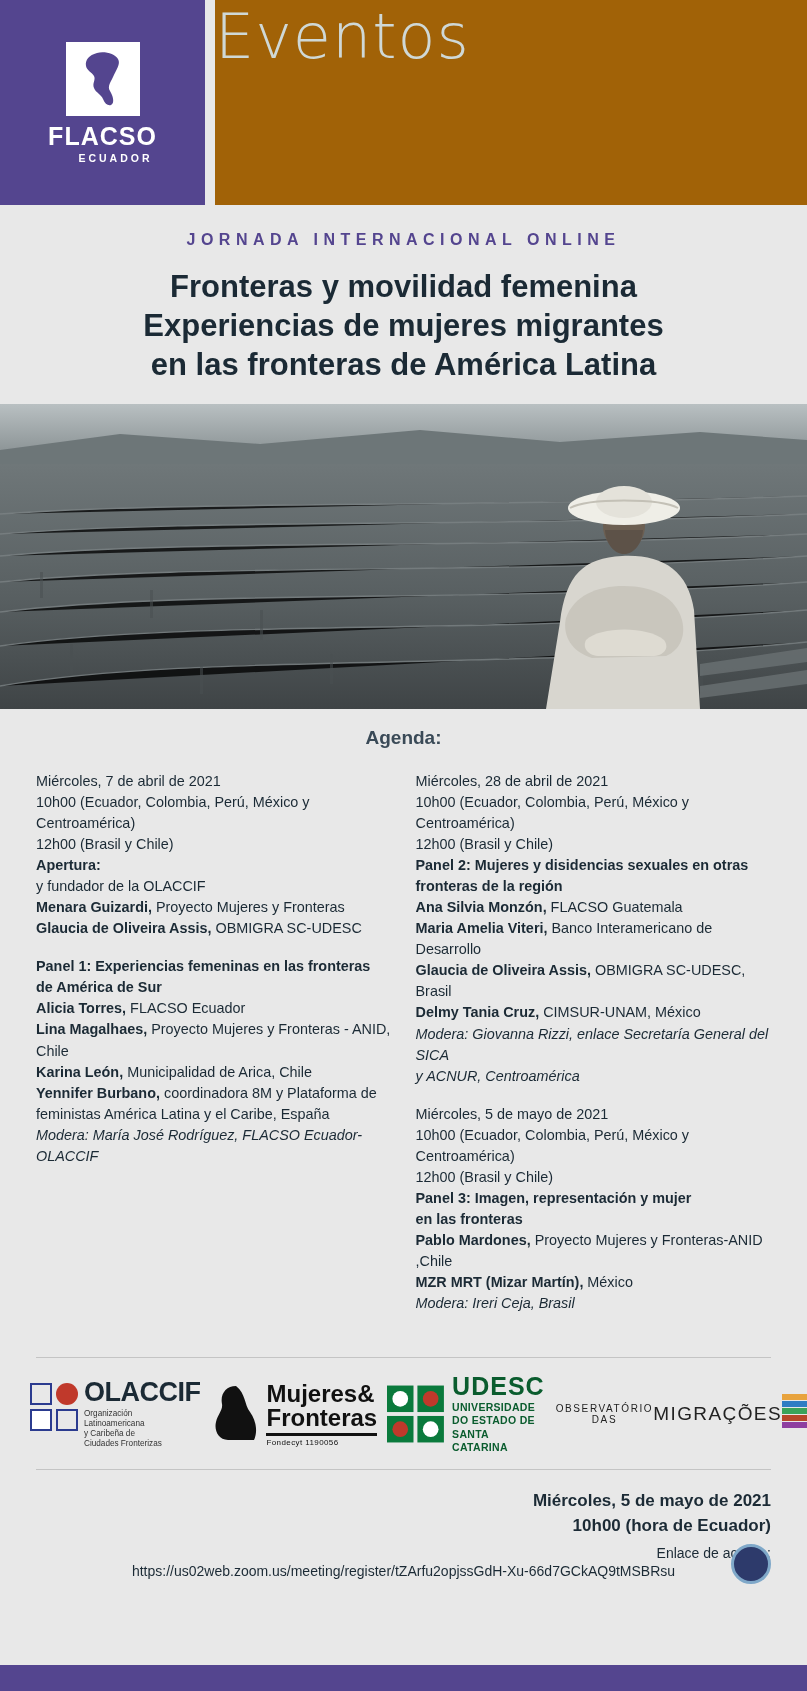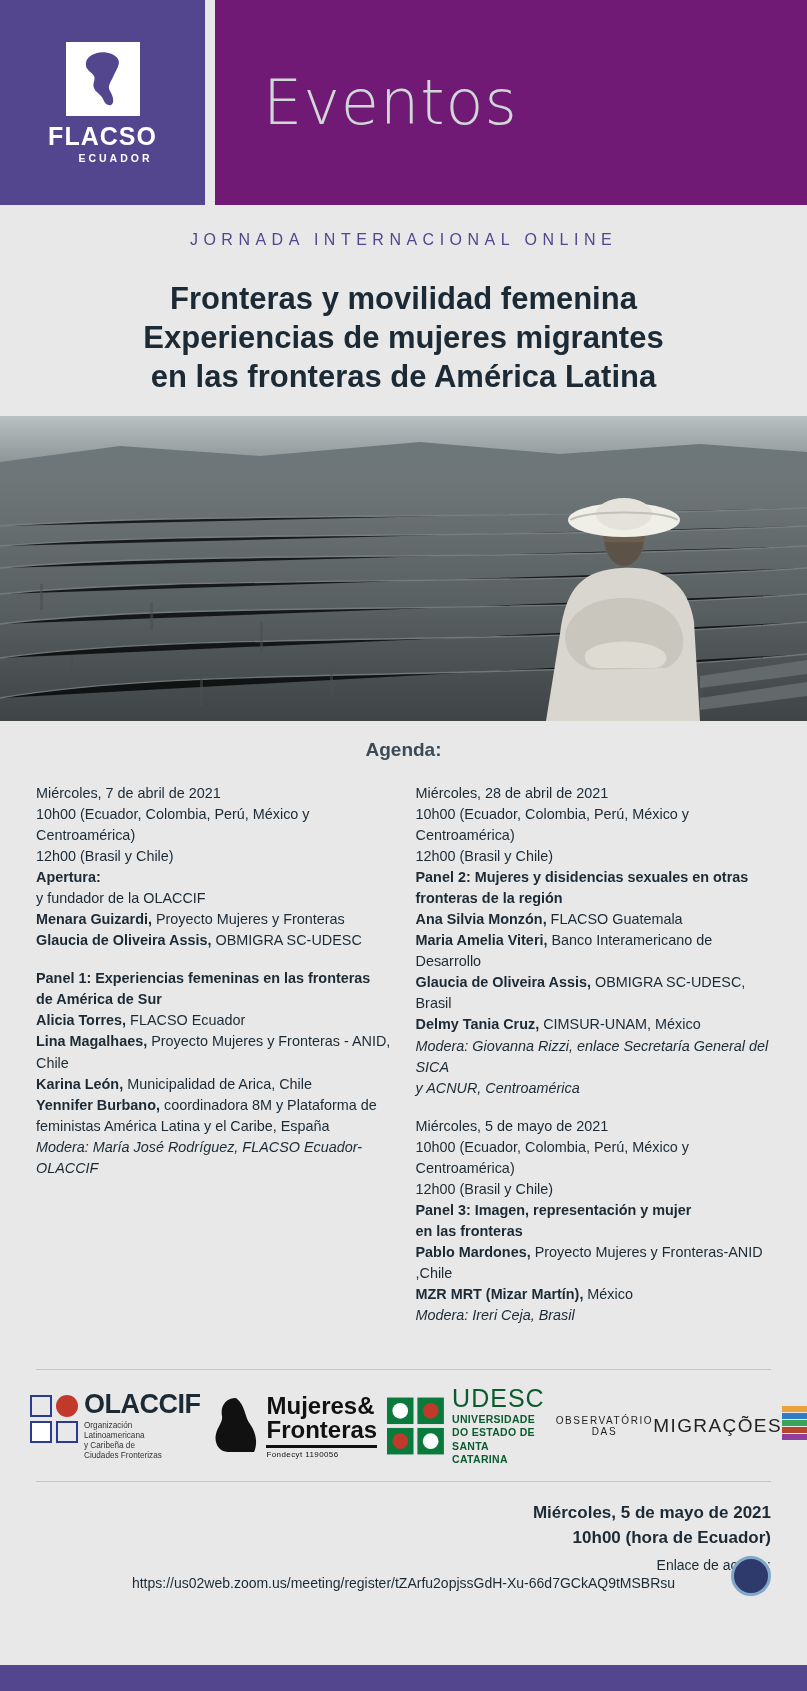--- a/index.html
+++ b/index.html
@@ -52,44 +52,43 @@
     color: #ffffff;
     font-size: 10.5px;
     font-weight: bold;
     letter-spacing: 3px;
     margin-top: 3px;
     margin-left: 26px;
   }
   .header-right {
     flex: 1;
     height: 205px;
-    background: #701a75;
-    display: flex;
-    align-items: center;
-    padding-left: 48px;
+    background: #a16207;
+    display: flex;
+    align-items: flex-start;
   }
   .eventos-title {
     color: #cfd8d6;
     font-size: 62px;
     font-weight: 300;
     letter-spacing: 1px;
     font-family: "DejaVu Sans", sans-serif;
   }
   
   .title-block {
     background: #e8e8e8;
     padding: 26px 30px 20px 30px;
     text-align: center;
   }
   .kicker {
     color: #54458f;
     font-size: 16px;
-    font-weight: normal;
+    font-weight: bold;
     letter-spacing: 5.5px;
-    margin-bottom: 30px;
+    margin-bottom: 18px;
   }
   .main-title {
     color: #1b2a35;
     font-size: 31px;
     font-weight: bold;
     line-height: 1.26;
   }
   
   .photo {
     position: relative;
@@ -156,21 +155,21 @@
   
   .mf { display: flex; align-items: flex-start; }
   .mf-text { margin-left: 4px; }
   .mf-l1 { font-size: 24px; font-weight: bold; color: #111; line-height: 1; }
   .mf-l2 { font-size: 24px; font-weight: bold; color: #111; line-height: 1; }
   .mf-rule { height: 3px; background: #111; margin: 3px 0 2px 0; }
   .mf-l3 { font-size: 8px; color: #111; letter-spacing: 0.4px; }
   
   .udesc { display: flex; align-items: center; }
   .udesc-text { margin-left: 8px; color: #0a5c2e; }
-  .udesc-l1 { font-size: 25px; font-weight: normal; letter-spacing: 1px; line-height: 1; }
+  .udesc-l1 { font-size: 25px; font-weight: bold; letter-spacing: 1px; line-height: 1; }
   .udesc-l2 { font-size: 10.5px; font-weight: bold; letter-spacing: 0.3px; line-height: 1.28; margin-top: 2px;}
   
   .obs { text-align: center; }
   .obs-l1 { font-size: 10px; letter-spacing: 1.6px; color: #222; }
   .obs-l2 { font-size: 19px; letter-spacing: 1.4px; color: #222; line-height: 1.05; }
   .obs-bars { margin: 3px 0; }
   
   .footer-sep { height: 1px; background: #c4c4c4; margin: 0 36px; }
   .footer {
     position: relative;

